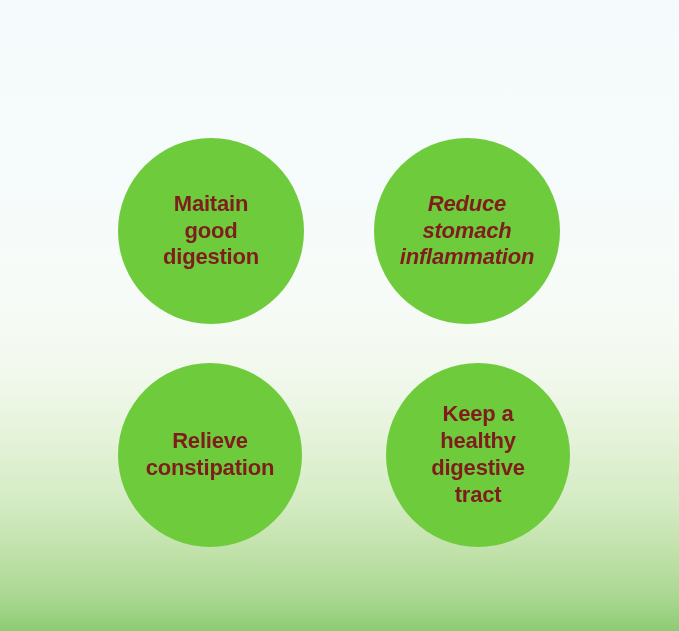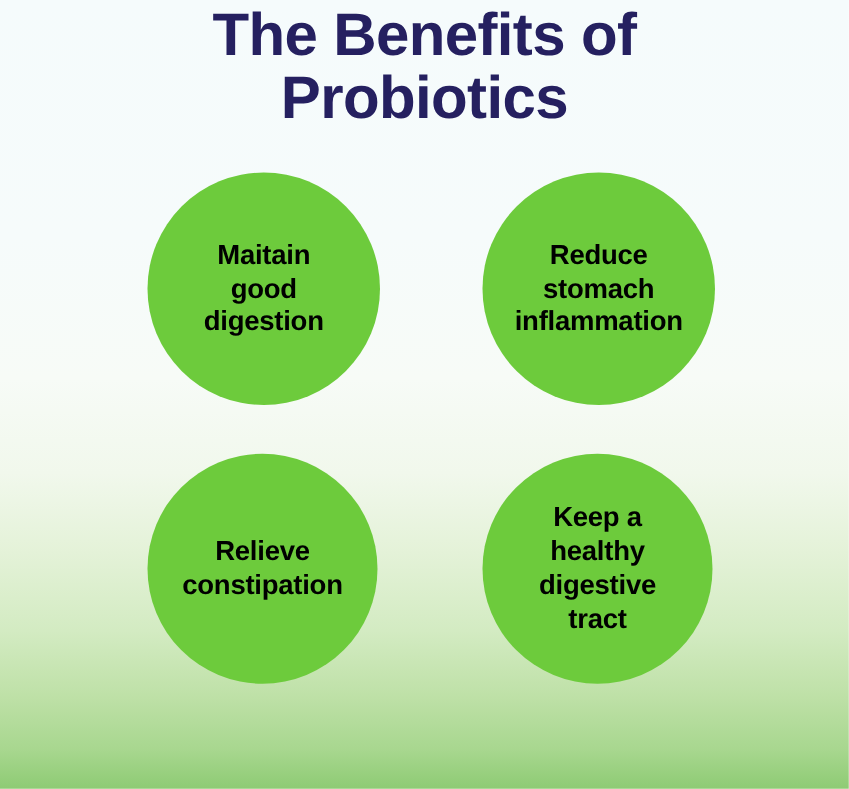--- a/index.html
+++ b/index.html
@@ -58,50 +58,46 @@
   
   .circle {
     position: absolute;
     border-radius: 50%;
     background: #6dcb3c;
     display: flex;
     align-items: center;
     justify-content: center;
   }
   .circle-label {
-    color: #000000;
+    color: #7f1d1d;
     font-family: "Liberation Sans", sans-serif;
     font-weight: bold;
     font-size: 22px;
     line-height: 1.22;
     text-align: center;
     white-space: pre-line;
     width: 260px;
     letter-spacing: -0.2px;
   }
 
   
   #circle-1 { left: 118px; top: 138px;  width: 186px; height: 186px; }
-  #circle-2 { left: 386px; top: 138px;  width: 186px; height: 186px; }
+  #circle-2 { left: 374px; top: 138px;  width: 186px; height: 186px; font-style: italic; }
   #circle-3 { left: 118px; top: 363px;  width: 184px; height: 184px; }
   #circle-4 { left: 386px; top: 363px;  width: 184px; height: 184px; }
 
   
   #circle-2 .circle-label { width: 300px; }
   #circle-4 .circle-label { width: 250px; }
 </style>
 </head>
 <body>
 
 <div id="infographic">
 
-  <div class="title-block">
-    <span class="title-line title-line-1">The Benefits of</span>
-    <span class="title-line title-line-2">Probiotics</span>
-  </div>
 
   <div class="circle" id="circle-1">
     <span class="circle-label">Maitain
 good
 digestion</span>
   </div>
 
   <div class="circle" id="circle-2">
     <span class="circle-label">Reduce
 stomach

